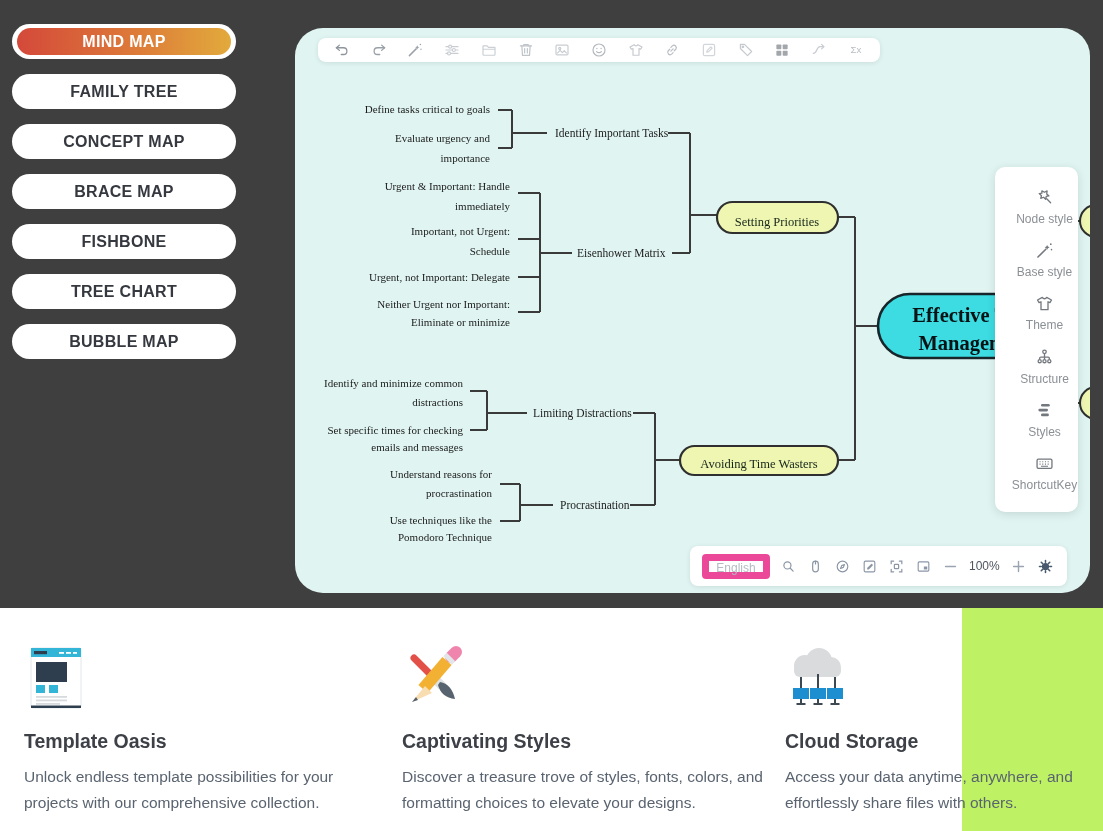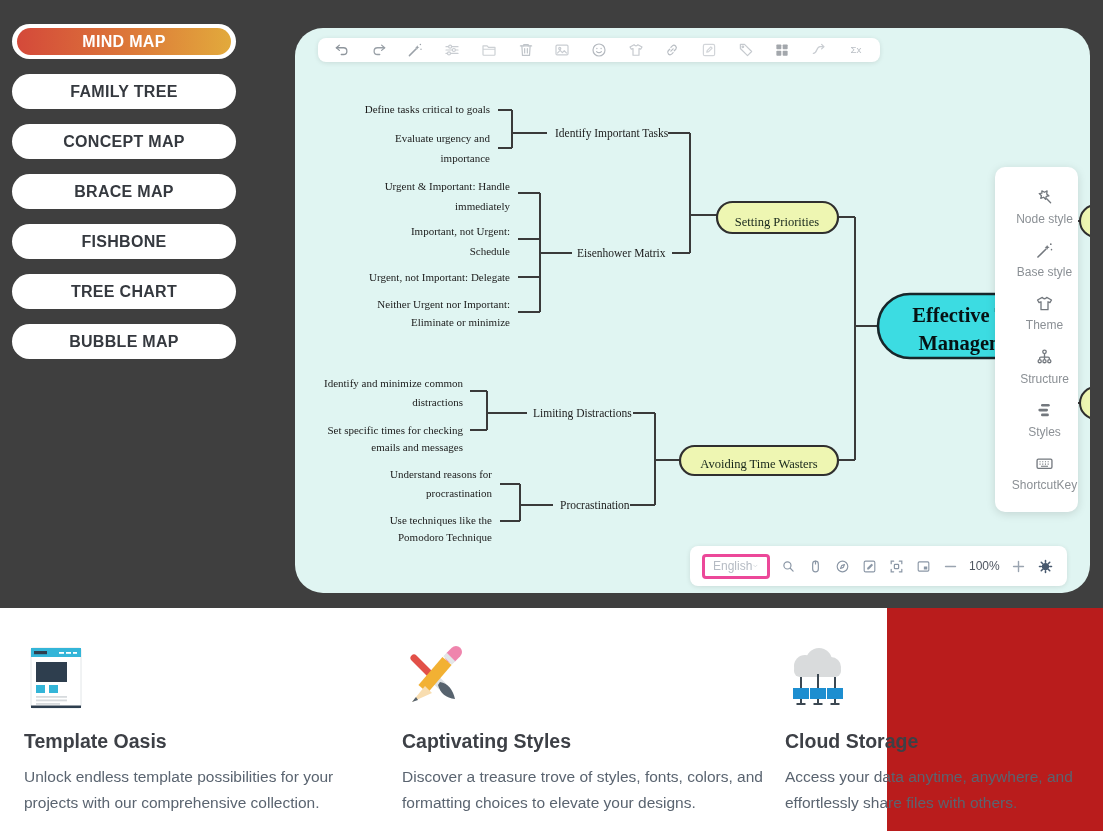--- a/index.html
+++ b/index.html
@@ -1,17 +1,17 @@
 <!DOCTYPE html>
 <html><head>
 <meta charset="utf-8">
 <style>
   * { margin:0; padding:0; box-sizing:border-box; }
   body { font-family:"Liberation Sans", sans-serif; background:#fff; }
-  .page { position:relative; width:1103px; height:831px; background:#b91c1c; overflow:hidden; }
+  .page { position:relative; width:1103px; height:831px; background:#bef264; overflow:hidden; }
 
   
   .top { position:absolute; left:0; top:0; width:1103px; height:608px; background:#3f3f3f; }
 
   
   .sidebar { position:absolute; left:12px; top:24px; width:224px; }
   .pill { display:block; width:224px; height:35px; margin-bottom:15px; border:none; background:#fff;
           border-radius:17.5px; font-family:"Liberation Sans", sans-serif; font-weight:700;
           font-size:16px; letter-spacing:.3px; color:#35393f; cursor:pointer; padding:0; }
   .pill.active { padding:4px 5px; }
@@ -37,32 +37,32 @@
             border-radius:10px; box-shadow:0 2px 10px rgba(0,0,0,.13); display:flex; flex-direction:column;
             justify-content:space-evenly; align-items:center; z-index:6; padding:6px 0; }
   .pitem { display:flex; flex-direction:column; align-items:center; cursor:pointer;margin-left:16px; }
   .pitem svg { width:21px; height:21px; color:#73787e; }
   .plabel { margin-top:4px; font-size:12px; color:#8b9095; }
 
   
   .statusbar { position:absolute; left:395px; top:518px; width:377px; height:40px; background:#fff;
                border-radius:8px; box-shadow:0 1px 5px rgba(0,0,0,.10); display:flex; align-items:center;
                gap:10px; padding:0 12px; z-index:5; }
-  .lang { width:68px; height:25px; border:3px solid #ec4899; border-radius:4px; display:flex;
+  .lang { width:68px; height:25px; border:7px solid #ec4899; border-radius:4px; display:flex;
           align-items:center; justify-content:space-between; padding:0 8px; color:#b5bbc3;
-          font-size:12px; cursor:pointer; }
+          font-size:12px; cursor:pointer;flex-direction:column; }
   .lang svg { width:10px; height:10px; color:#ccd1d6; }
   .sbtn { border:none; background:none; padding:0; display:flex; align-items:center; justify-content:center; cursor:pointer; }
   .sbtn svg { width:17px; height:17px; color:#8b97a6; }
   .sbtn.dim svg { color:#9aa4b0; }
   .sbtn.dark svg { color:#48596e; }
   .zoomlbl { font-size:12px; color:#4e5560; display:flex; }
 
   
-  .features { position:absolute; left:0; top:608px; width:887px; height:223px; background:#fff;padding-left:43px; }
+  .features { position:absolute; left:0; top:608px; width:962px; height:223px; background:#fff;padding-left:43px; }
   .feature { position:absolute; top:38px; }
   .f1 { left:24px; width:345px; }
   .f2 { left:402px; width:378px; }
   .f3 { left:785px; width:320px; }
   .ficon { height:64px; margin-bottom:20px; }
   .feature h3 { font-size:19.5px; font-weight:700; color:#3d4046; margin-bottom:11px; }
   .feature p { font-size:15.5px; color:#5a6470; line-height:1.68; }
 
   
   text.leaf { font-family:"Liberation Serif", serif; font-size:11px; fill:#1b1b1b; }

